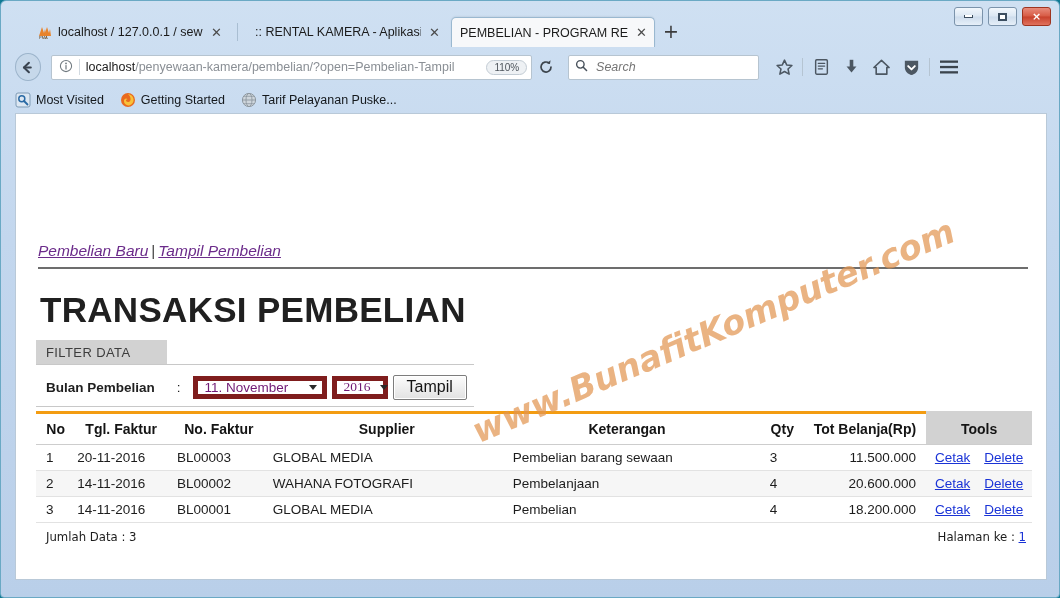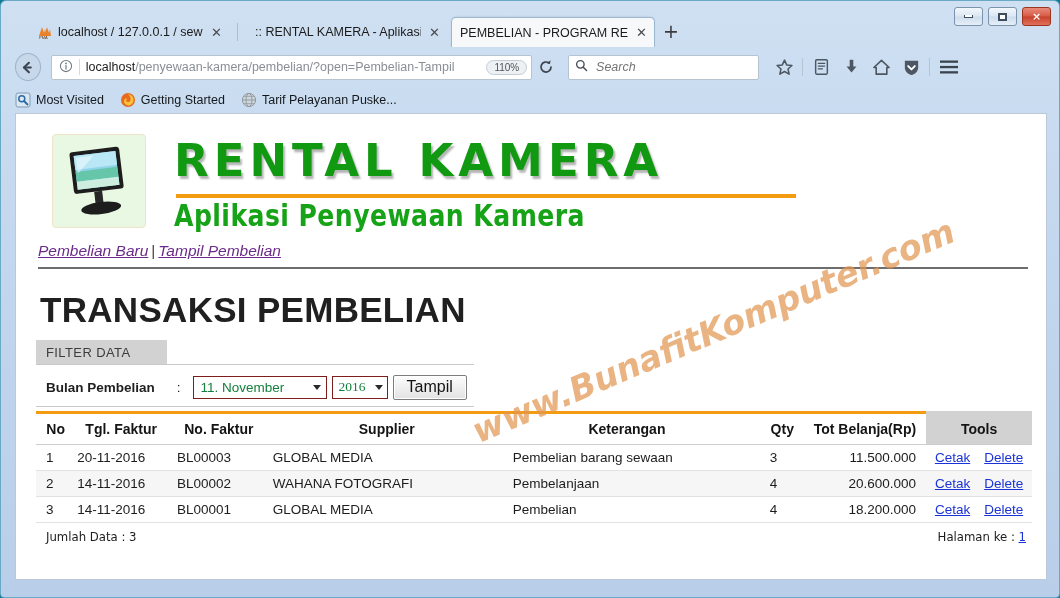--- a/index.html
+++ b/index.html
@@ -301,28 +301,27 @@
     position: absolute;
     left: 20px; top: 256px;
     width: 438px; height: 34px;
     display: flex; align-items: center;
     padding-left: 10px;
   }
   #filter-row .flabel { font-size: 13.5px; font-weight: bold; color: #1f1f1f; }
   #filter-row .colon { margin: 0 12px 0 22px; font-size: 13.5px; color: #1f1f1f; }
   .sel {
     height: 23px;
-    border: 1px solid #7f1d1d;
+    border: 5px solid #7f1d1d;
     background: #fff;
     display: flex; align-items: center;
     padding: 0 5px 0 7px;
     font-size: 13.5px;
-    color: #15803d;
+    color: #701a75;
     margin-right: 5px;
-    justify-content: center;
   }
   .sel .caret {
     margin-left: 9px;
     width: 0; height: 0;
     border-left: 4px solid transparent;
     border-right: 4px solid transparent;
     border-top: 5px solid #2a2a2a;
   }
   #btn-tampil {
     height: 25px;
@@ -569,39 +568,20 @@
           <path d="M1.6 8 H14.4" stroke="#8d979f" stroke-width="0.9"></path>
           <path d="M3 4.3 H13 M3 11.7 H13" stroke="#8d979f" stroke-width="0.8"></path>
         </svg>
       </span>
       <span>Tarif Pelayanan Puske...</span>
     </div>
   </div>
 
   <div id="viewport">
 
-    <div id="logo-area">
-      <div id="logo-box">
-        <svg id="logo-monitor" viewBox="0 0 66 74">
-          <g transform="rotate(-7 33 37)">
-            <rect x="6" y="4" width="50" height="42" rx="3" fill="#1d1d1d"></rect>
-            <rect x="10" y="8" width="42" height="34" fill="#8fd4ea"></rect>
-            <path d="M10 8 H52 V22 H10 Z" fill="#b9e7f6"></path>
-            <path d="M10 24 H52 V34 H10 Z" fill="#66c6a9"></path>
-            <path d="M10 34 H52 V42 H10 Z" fill="#cdeede"></path>
-            <path d="M12 10 L30 10 L12 26 Z" fill="#ffffff" opacity=".45"></path>
-            <rect x="26" y="46" width="8" height="13" fill="#272727"></rect>
-            <ellipse cx="31" cy="63" rx="20" ry="6" fill="#1d1d1d"></ellipse>
-          </g>
-        </svg>
-      </div>
-      <div id="logo-title">RENTAL KAMERA</div>
-      <div id="logo-rule"></div>
-      <div id="logo-sub">Aplikasi Penyewaan Kamera</div>
-    </div>
 
     <div id="navlinks">
       <a href="#">Pembelian Baru</a><span class="sep">|</span><a href="#">Tampil Pembelian</a>
     </div>
     <div id="navrule"></div>
 
     <div id="pagetitle">TRANSAKSI PEMBELIAN</div>
 
     <div id="filter-tab">FILTER DATA</div>
     <div id="filter-underline"></div>

